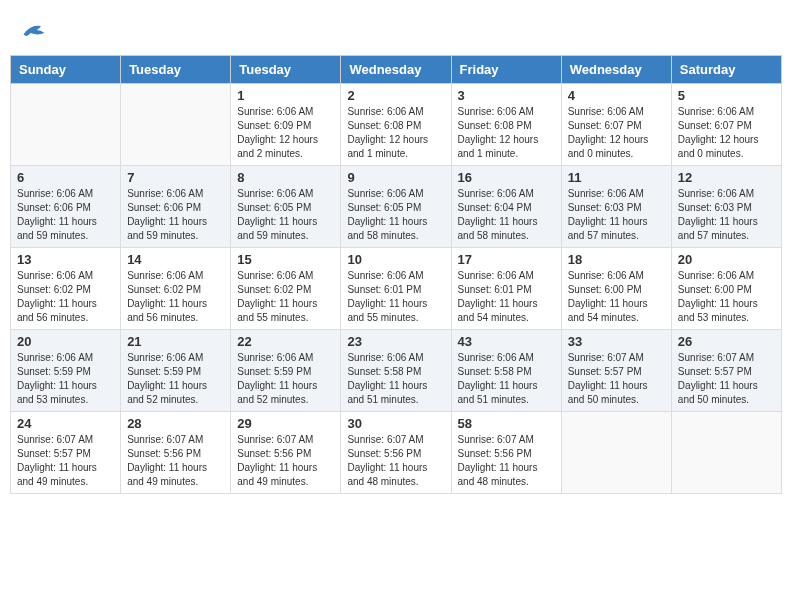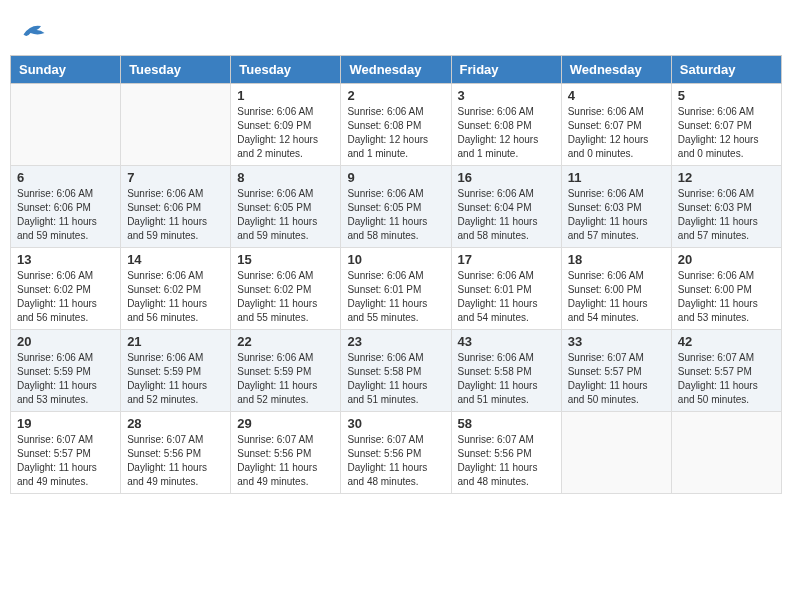--- a/index.html
+++ b/index.html
@@ -327,31 +327,31 @@
       </td>
         <td>
         <span class="day-number">33</span>
         <div class="day-info">
           Sunrise: 6:07 AM<br>
           Sunset: 5:57 PM<br>
           Daylight: 11 hours and 50 minutes.
         </div>
       </td>
         <td>
-        <span class="day-number">42</span>
+        <span class="day-number">26</span>
         <div class="day-info">
           Sunrise: 6:07 AM<br>
           Sunset: 5:57 PM<br>
           Daylight: 11 hours and 50 minutes.
         </div>
       </td>
       </tr>
       <tr>
         <td>
-        <span class="day-number">19</span>
+        <span class="day-number">24</span>
         <div class="day-info">
           Sunrise: 6:07 AM<br>
           Sunset: 5:57 PM<br>
           Daylight: 11 hours and 49 minutes.
         </div>
       </td>
         <td>
         <span class="day-number">28</span>
         <div class="day-info">
           Sunrise: 6:07 AM<br>

